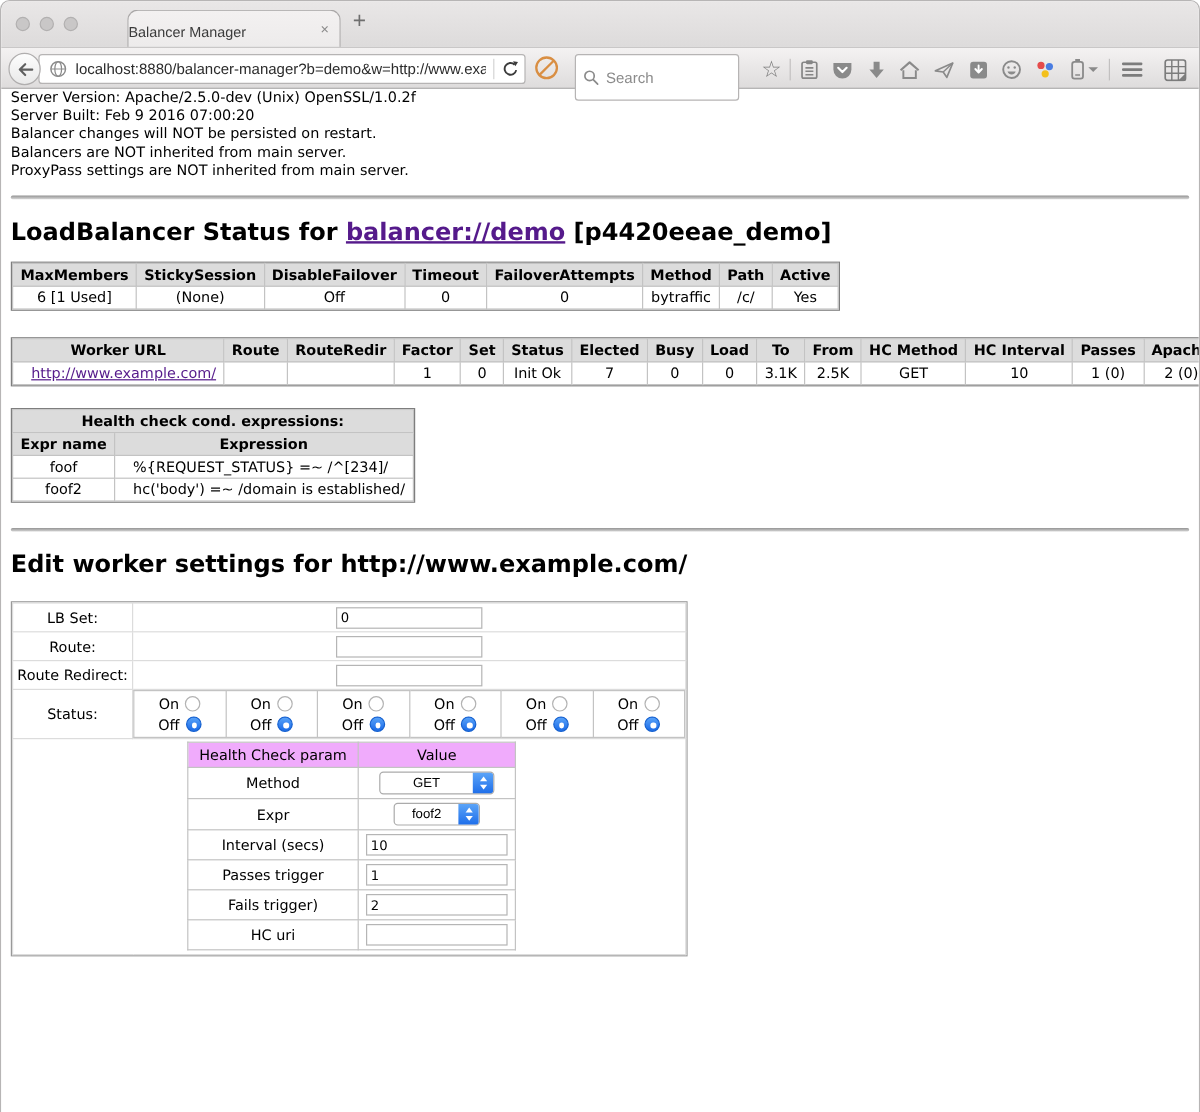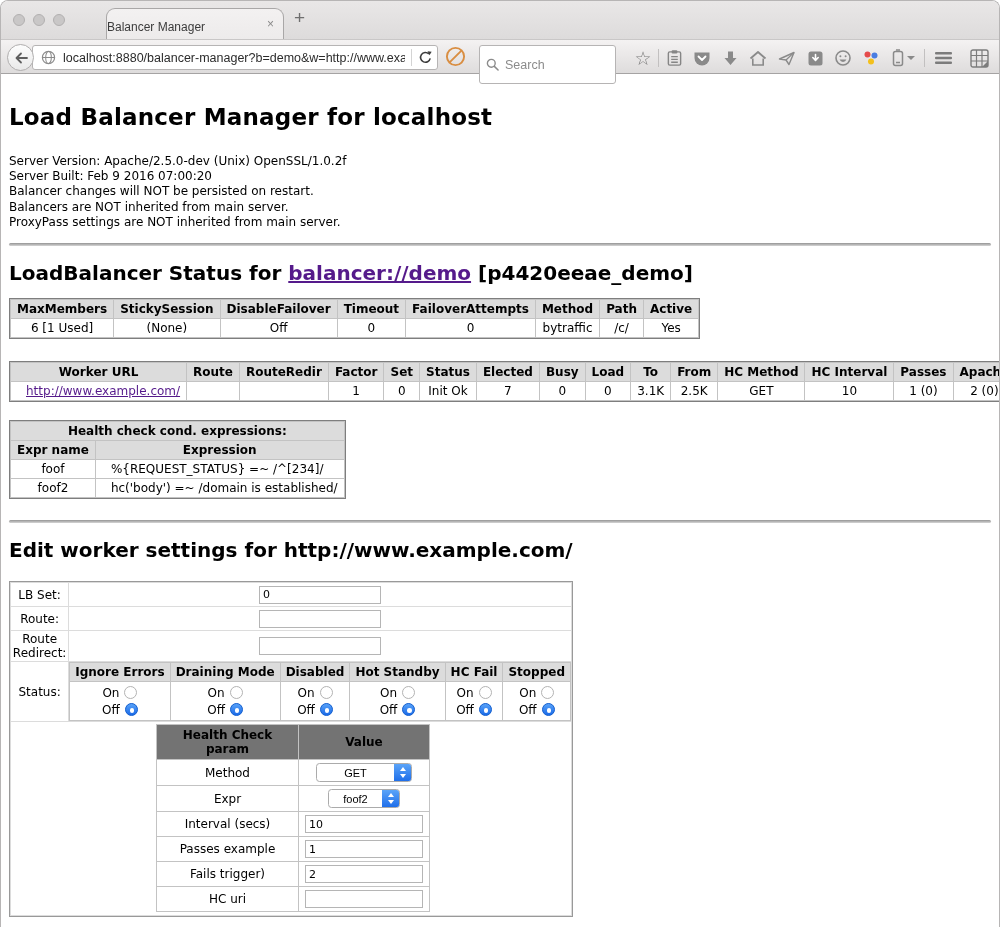--- a/index.html
+++ b/index.html
@@ -88,21 +88,21 @@
   .radio-line { display:flex; align-items:center; justify-content:center; gap:5px; height:17px; font-size:12px; }
   .radio { display:inline-block; width:13px; height:13px; border-radius:50%; background:#fff;
            border:1px solid #b3b3b3; position:relative; }
   .radio.checked { background:linear-gradient(#58a2f8,#1a6ae8); border:1px solid #1560cf; }
   .radio.checked::after { content:""; position:absolute; left:4px; top:4px; width:4.5px; height:4.5px;
                           border-radius:50%; background:#fff; }
 
   td.hcrow { padding:2px 0 3px 145px; }
   table.hctbl { border-collapse:collapse; border:1px solid #7e7e7e; }
   table.hctbl th, table.hctbl td { border:1px solid #c3c3c3; font-size:12px; padding:3px 6px; text-align:center; }
-  table.hctbl th { background:#737373; font-weight:bold; }
+  table.hctbl th { background:#f0abfc; font-weight:normal; }
   td.hclabel { width:142px; }
   td.hcvalue { width:128px; text-align:left; }
   .hcinput { width:118px; height:18px; border:1px solid #b5b5b5; font-family:"DejaVu Sans", sans-serif;
              font-size:11px; padding:0 3px; color:#000; background:#fff; }
 
   .fake-select { display:inline-flex; align-items:center; height:19px; background:#fff;
                  border:1px solid #ababab; border-radius:3.5px; overflow:hidden; vertical-align:middle; }
   .fs-text { flex:1; font-size:11px; text-align:center; padding:0 4px; color:#000;
              font-family:"Liberation Sans", sans-serif; }
   .fs-stepper { width:17px; height:19px; background:linear-gradient(#5ea7f9,#1c6ce9);
@@ -239,21 +239,20 @@
       <svg width="19" height="19" viewBox="0 0 19 19">
         <rect x="1" y="1" width="17" height="17" rx="2" stroke="#7c7c7c" stroke-width="1.4" fill="none"></rect>
         <path d="M1 6.5 h17 M1 12 h17 M6.5 1 v17 M12 1 v17" stroke="#7c7c7c" stroke-width="1.2"></path>
         <polygon points="12,18 18,12 18,18" fill="#7c7c7c"></polygon>
       </svg>
     </div>
   </div>
 
   <div class="content">
 
-    <h1 class="pagetitle">Load Balancer Manager for localhost</h1>
 
     <div class="srvline">Server Version: Apache/2.5.0-dev (Unix) OpenSSL/1.0.2f</div>
     <div class="srvline">Server Built: Feb 9 2016 07:00:20</div>
     <div class="srvline">Balancer changes will NOT be persisted on restart.</div>
     <div class="srvline">Balancers are NOT inherited from main server.</div>
     <div class="srvline">ProxyPass settings are NOT inherited from main server.</div>
 
     <div class="rule"></div>
 
     <h3 class="sect"><span>LoadBalancer Status for </span><a class="vlink" href="#">balancer://demo</a><span> [p4420eeae_demo]</span></h3>
@@ -373,28 +372,20 @@
         </tr>
         <tr>
           <td class="flabel">Route Redirect:</td>
           <td class="ffield"><input class="txtinput" value="" style=""></td>
         </tr>
         <tr>
           <td class="flabel">Status:</td>
           <td class="statusfield">
             <table class="statustbl">
               <tbody>
-                    <tr>
-                <th>Ignore Errors</th>
-                <th>Draining Mode</th>
-                <th>Disabled</th>
-                <th>Hot Standby</th>
-                <th>HC Fail</th>
-                <th>Stopped</th>
-              </tr>
               <tr>
                 <td>
                   <div class="radio-line">
                           <span>On</span>
                           <span class="radio"></span>
                         </div>
                   <div class="radio-line">
                           <span>Off</span>
                           <span class="radio checked"></span>
                         </div>
@@ -484,21 +475,21 @@
                             <span class="fs-dn"></span>
                           </span>
                   </span>
                 </td>
               </tr>
               <tr>
                 <td class="hclabel">Interval (secs)</td>
                 <td class="hcvalue"><input class="hcinput" value="10" style=""></td>
               </tr>
               <tr>
-                <td class="hclabel">Passes example</td>
+                <td class="hclabel">Passes trigger</td>
                 <td class="hcvalue"><input class="hcinput" value="1" style=""></td>
               </tr>
               <tr>
                 <td class="hclabel">Fails trigger)</td>
                 <td class="hcvalue"><input class="hcinput" value="2" style=""></td>
               </tr>
               <tr>
                 <td class="hclabel">HC uri</td>
                 <td class="hcvalue"><input class="hcinput" value="" style=""></td>
               </tr>

